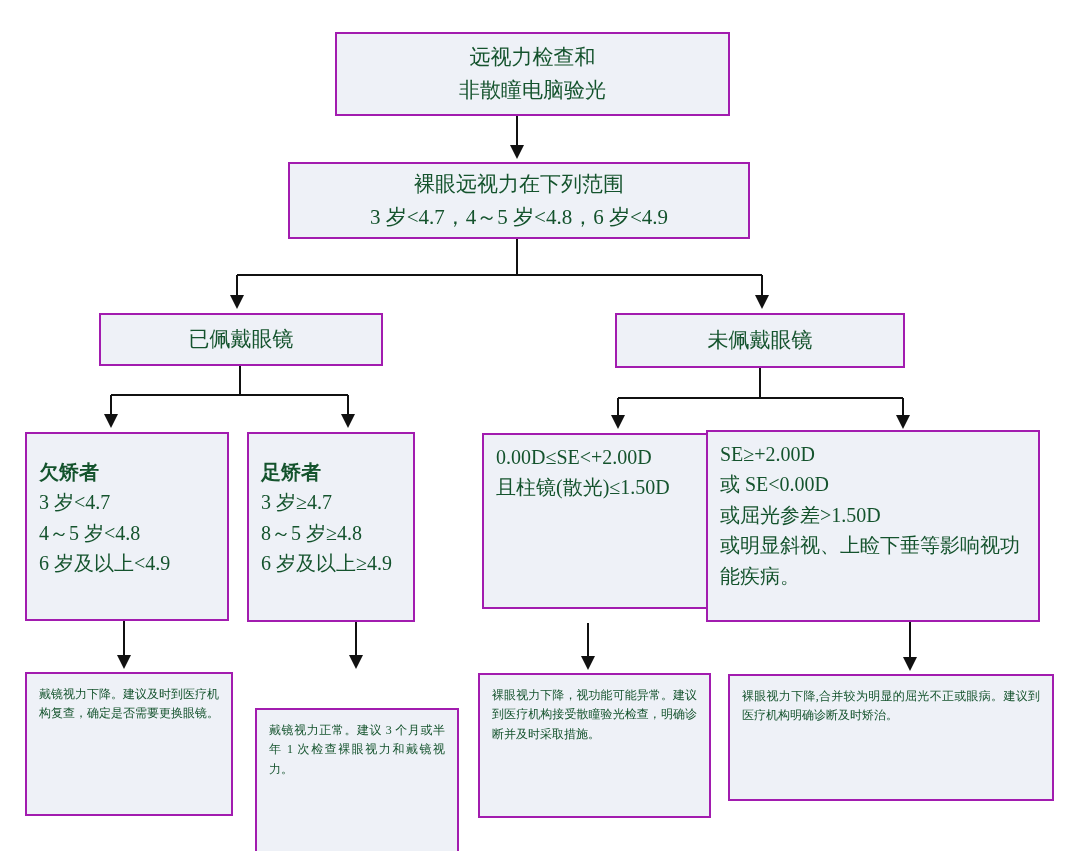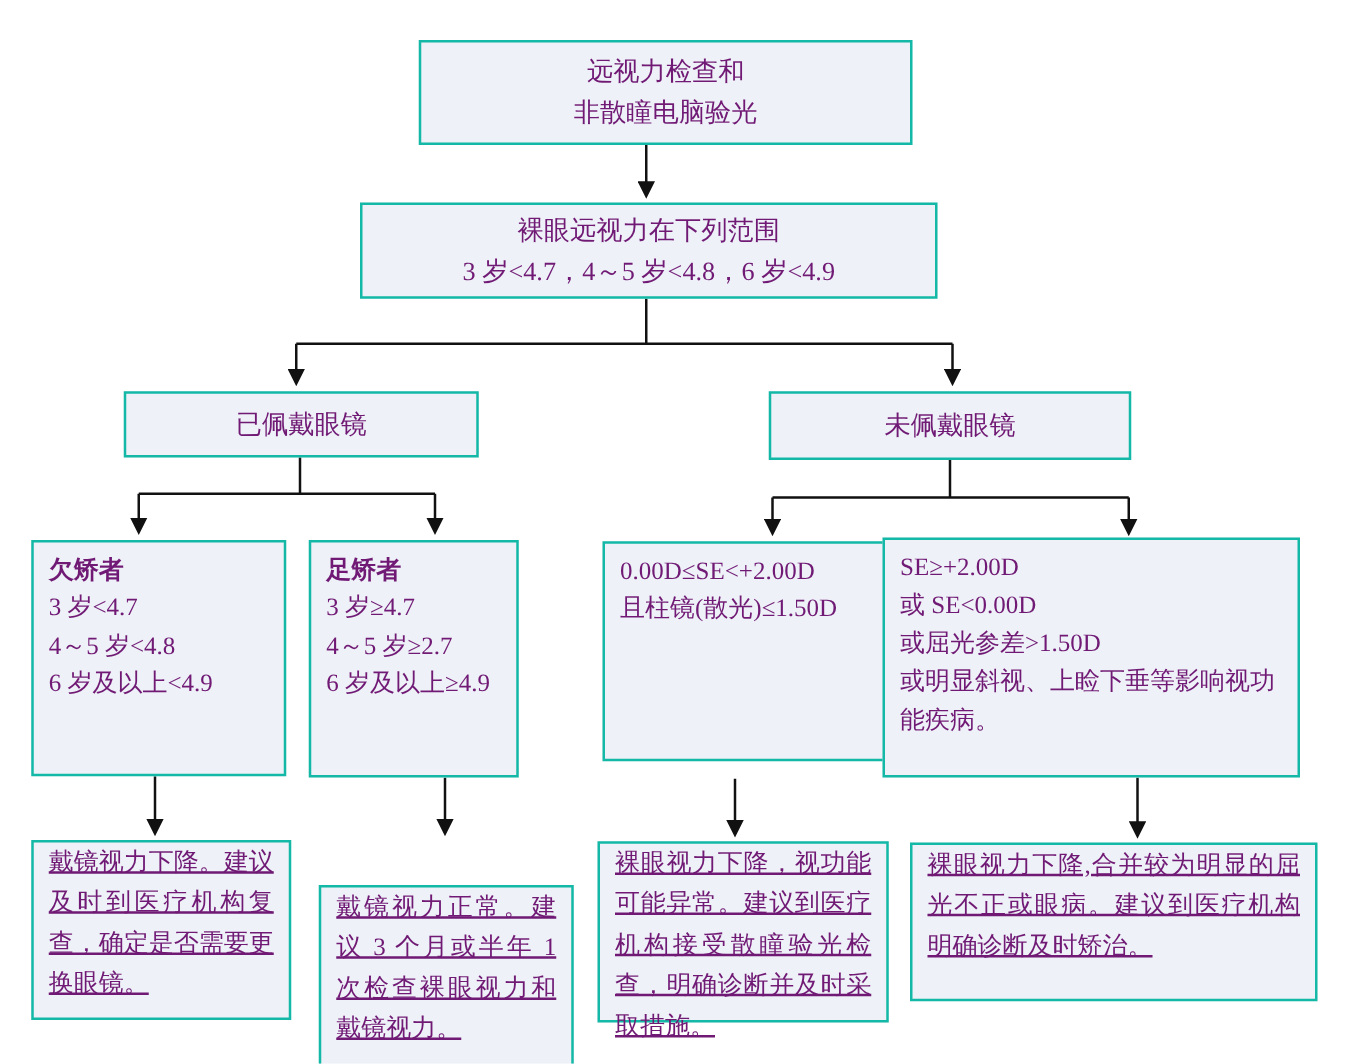--- a/index.html
+++ b/index.html
@@ -3,32 +3,32 @@
 <meta charset="utf-8">
 <style>
   html,body{margin:0;padding:0;background:#ffffff;}
   body{font-family:"Liberation Serif","DejaVu Serif",serif;color:#000;}
   .canvas{position:relative;width:1080px;height:851px;background:#ffffff;overflow:hidden;}
   .edges{position:absolute;left:0;top:0;width:1080px;height:851px;pointer-events:none;}
   .node{
     position:absolute;
     box-sizing:border-box;
     background:#eef1f7;
-    border:2px solid #14b8a6;
-    color:#701a75;
+    border:2px solid #a21caf;
+    color:#14532d;
   }
   .center{
     display:flex;flex-direction:column;justify-content:center;align-items:center;
     text-align:center;font-size:21px;line-height:1.55;
   }
   .list{padding:7px 12px;font-size:20px;line-height:1.52;text-align:left;}
-  .list .node-title{font-weight:bold;}
+  .list .node-title{font-weight:bold;margin-top:16px;}
   .sentence{
-    padding:0 12px;font-size:20px;line-height:1.62;
-    text-align:justify;text-align-last:left;text-decoration:underline;
+    padding:11px 12px;font-size:12px;line-height:1.62;
+    text-align:justify;text-align-last:left;
   }
 </style>
 </head>
 <body>
 
 <div class="canvas">
 
   <svg class="edges" viewBox="0 0 1080 851" xmlns="http://www.w3.org/2000/svg">
     <defs>
       <marker id="arrow" markerWidth="7" markerHeight="7" refX="5.5" refY="3.5" orient="auto" markerUnits="strokeWidth">
@@ -82,21 +82,21 @@
   <div class="node list" style="left:25px;top:432px;width:204px;height:189px">
     <div class="node-title">欠矫者</div>
     <div>3 岁&lt;4.7</div>
     <div>4～5 岁&lt;4.8</div>
     <div>6 岁及以上&lt;4.9</div>
   </div>
 
   <div class="node list" style="left:247px;top:432px;width:168px;height:190px">
     <div class="node-title">足矫者</div>
     <div>3 岁≥4.7</div>
-    <div>4～5 岁≥2.7</div>
+    <div>8～5 岁≥4.8</div>
     <div>6 岁及以上≥4.9</div>
   </div>
 
   <div class="node list" style="left:482px;top:433px;width:241px;height:176px">
     <div>0.00D≤SE&lt;+2.00D</div>
     <div>且柱镜(散光)≤1.50D</div>
   </div>
 
   <div class="node list" style="left:706px;top:430px;width:334px;height:192px">
     <div>SE≥+2.00D</div>

